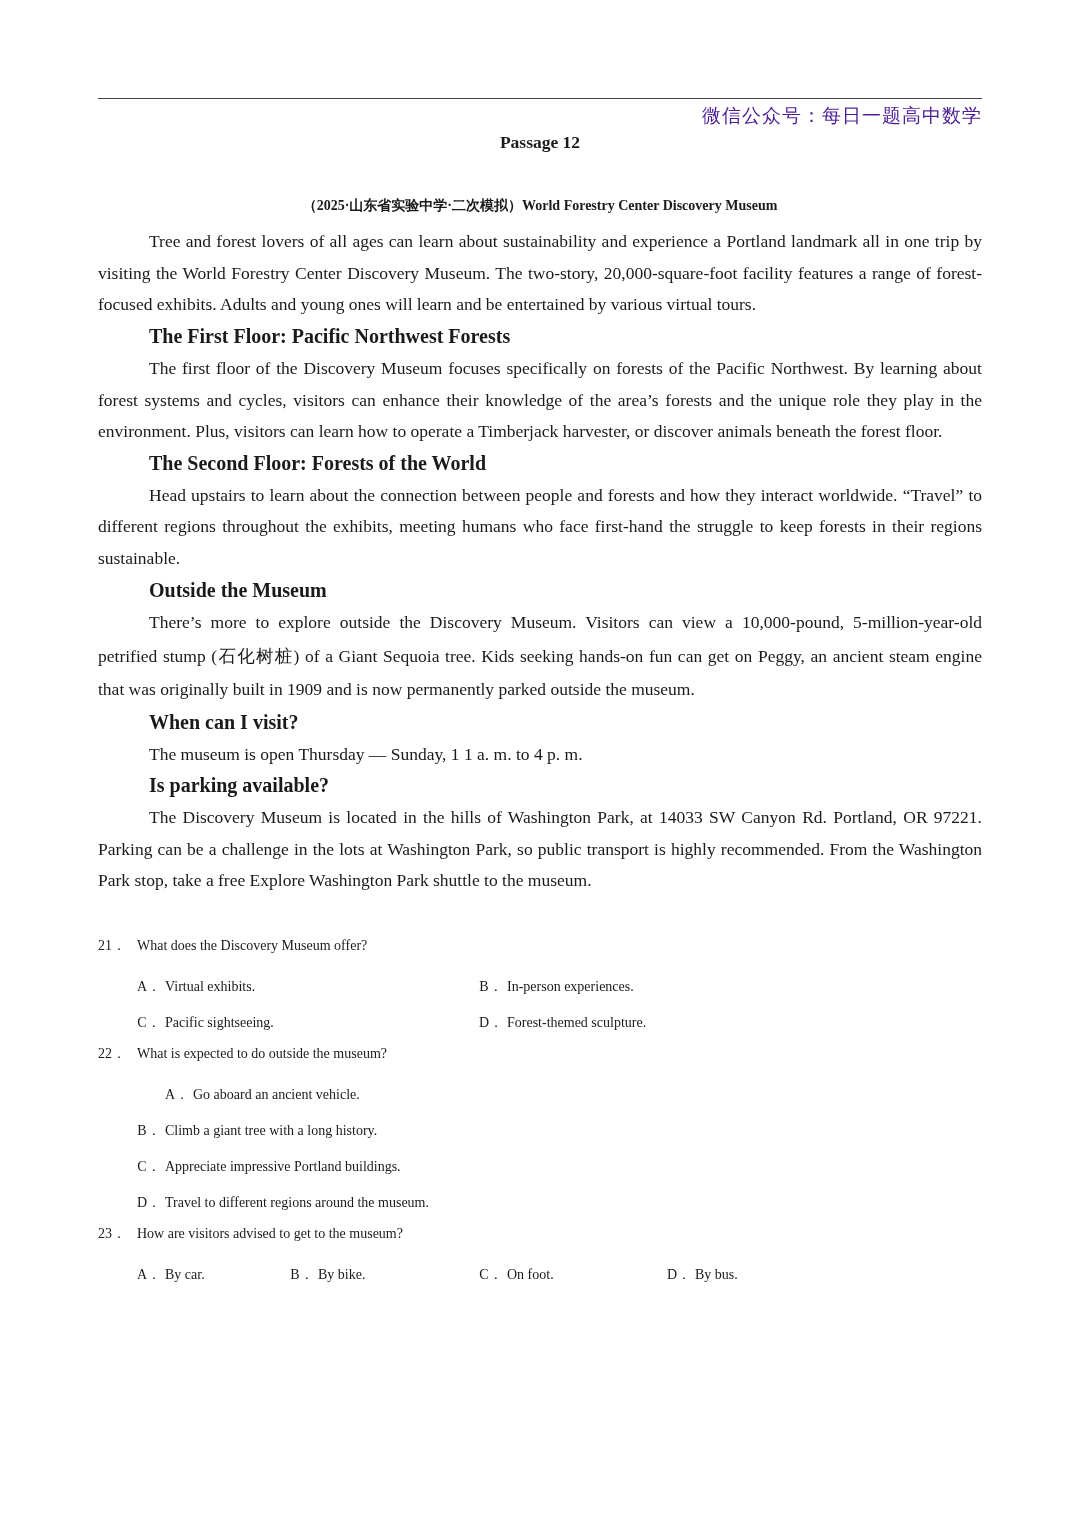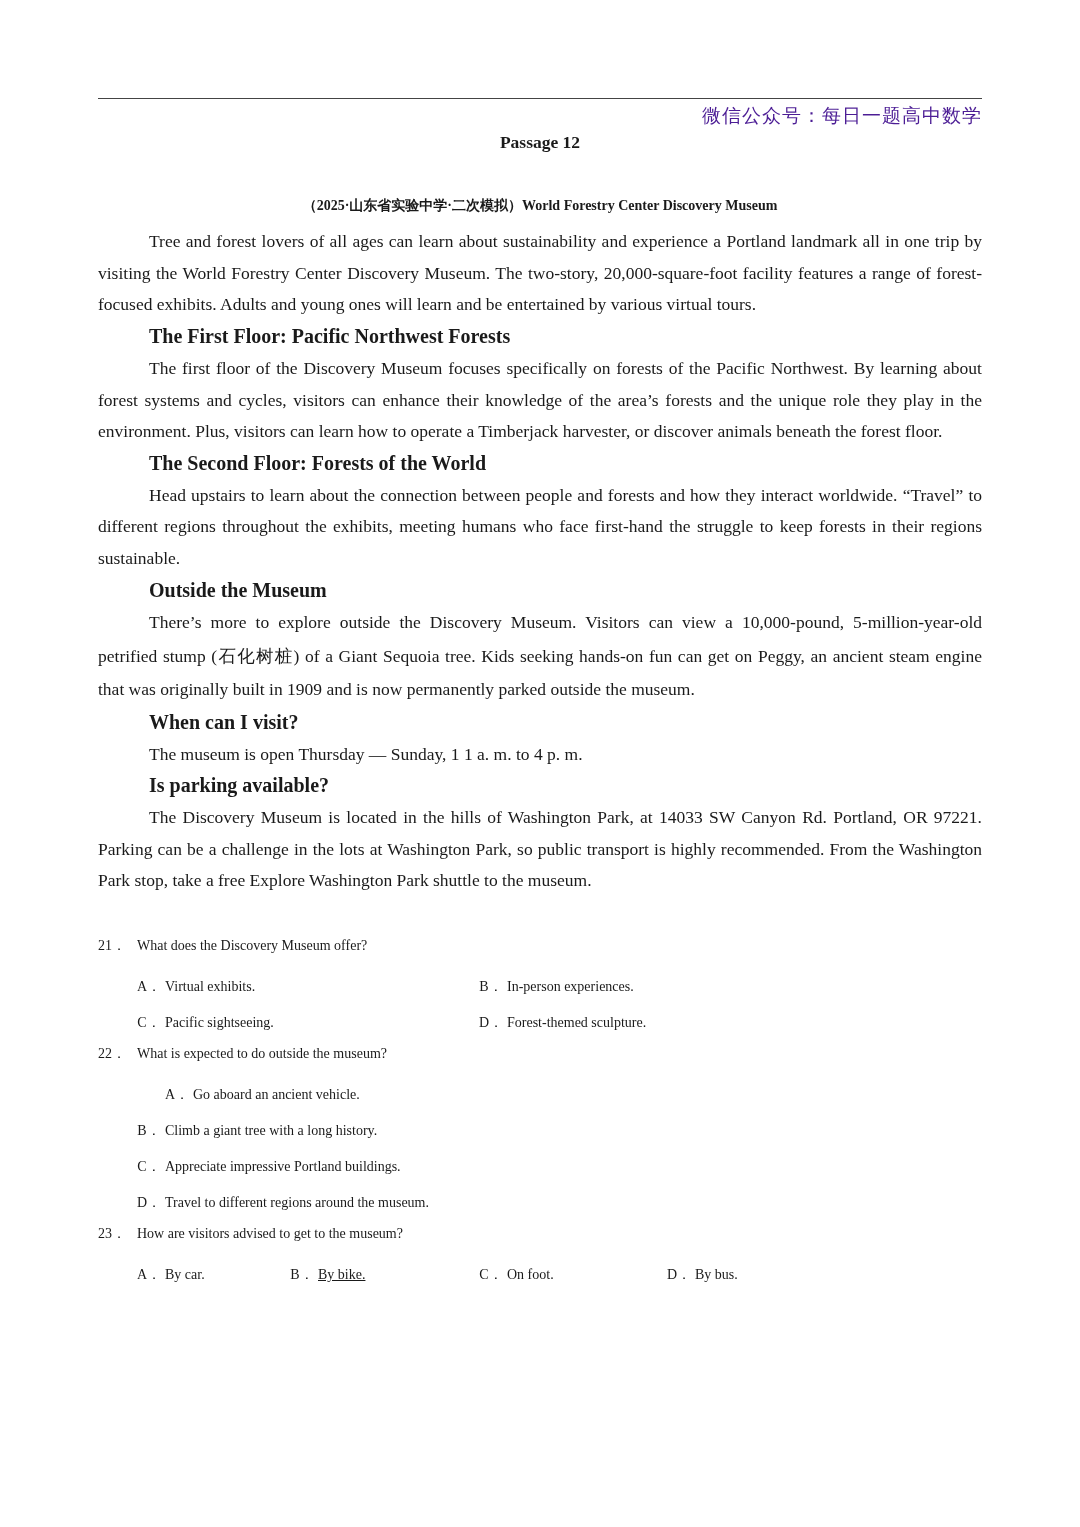--- a/index.html
+++ b/index.html
@@ -174,20 +174,20 @@
         <span class="opt" style="left:35px;"><span class="opt-letter">D．</span><span>Travel to different regions around the museum.</span></span>
       </div>
     </div>
 
     <div class="question">
       <div class="q-stem">
         <span class="q-num">23．</span><span>How are visitors advised to get to the museum?</span>
       </div>
       <div class="opt-row">
         <span class="opt" style="left:35px;"><span class="opt-letter">A．</span><span>By car.</span></span>
-        <span class="opt" style="left:188px;text-decoration:underline;"><span class="opt-letter">B．</span><span>By bike.</span></span>
+        <span class="opt" style="left:188px;"><span class="opt-letter">B．</span><span>By bike.</span></span>
         <span class="opt" style="left:377px;"><span class="opt-letter">C．</span><span>On foot.</span></span>
         <span class="opt" style="left:565px;"><span class="opt-letter">D．</span><span>By bus.</span></span>
       </div>
     </div>
 
   </div>
 </div>
 
 </body></html>

